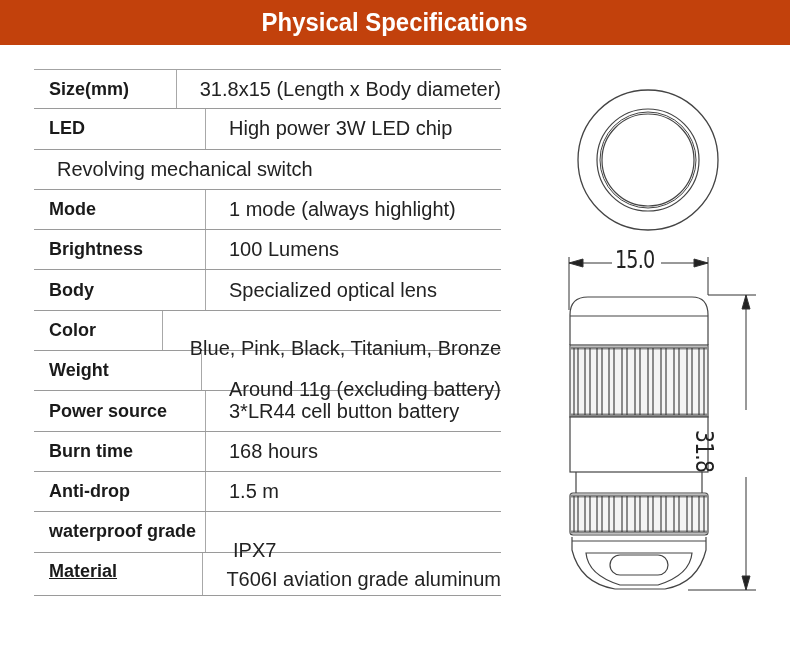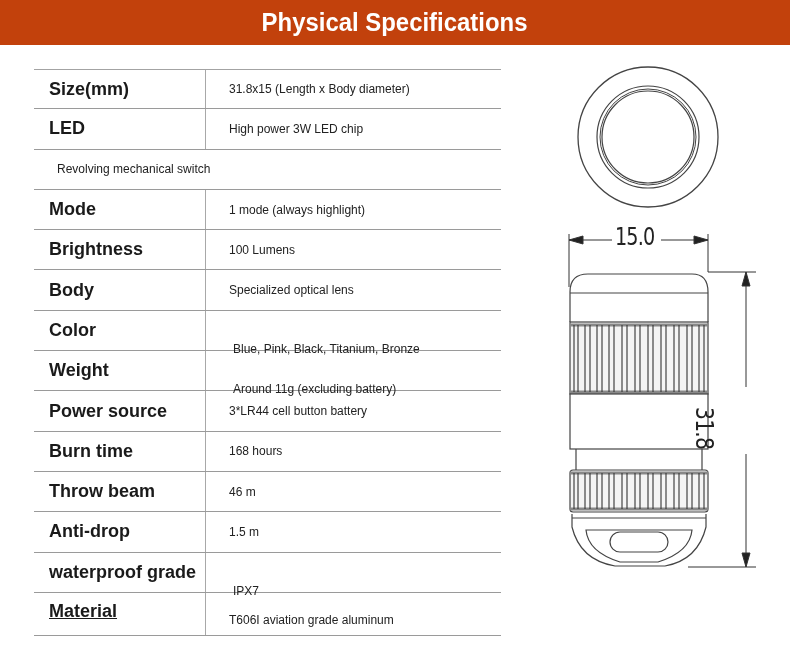--- a/index.html
+++ b/index.html
@@ -27,30 +27,30 @@
     }
     .row.first { border-top: 1px solid #a3a3a3; }
     .cell-label {
       width: 172px; padding-left: 15px;
       font-weight: bold; font-size: 18px; color: #1a1a1a;
       height: 100%; display: flex; align-items: center;
       border-right: 1px solid #a8a8a8;
       white-space: nowrap;
     }
     .cell-value {
-      padding-left: 23px; font-size: 12px; color: #222;
+      padding-left: 23px; font-size: 20px; color: #222;
       white-space: nowrap;
     }
     .cell-value.indent { padding-left: 27px; margin-top: 37px; }
     .row.material .cell-value { padding-top: 12px; }
     .row.material .cell-label { align-items: flex-start; padding-top: 8px; text-decoration: underline; }
     .row.material { height: 43px; }
 
     .drawing {
-      position: absolute; left: 540px; top: 52px; width: 250px; height: 540px; text-decoration: underline;
+      position: absolute; left: 540px; top: 75px; width: 250px; height: 540px; text-decoration: underline;
     }
     .drawing svg { position: absolute; left: 0; top: 0; }
     .dim-label {
       position: absolute; font-family: "DejaVu Sans", sans-serif;
       font-size: 24px; color: #222; font-weight: normal;
       letter-spacing: -1px; transform: scaleX(0.8);
     }
     .dim-width { left: 70px; top: 171px; }
     .dim-length {
       left: 178px; top: 355px;
@@ -97,24 +97,20 @@
     <div class="cell-label">Weight</div>
     <div class="cell-value indent">Around 11g (excluding battery)</div>
   </div>
   <div class="row">
     <div class="cell-label">Power source</div>
     <div class="cell-value">3*LR44 cell button battery</div>
   </div>
   <div class="row">
     <div class="cell-label">Burn time</div>
     <div class="cell-value">168 hours</div>
-  </div>
-  <div class="row">
-    <div class="cell-label">Throw beam</div>
-    <div class="cell-value">46 m</div>
   </div>
   <div class="row">
     <div class="cell-label">Anti-drop</div>
     <div class="cell-value">1.5 m</div>
   </div>
   <div class="row">
     <div class="cell-label">waterproof grade</div>
     <div class="cell-value indent">IPX7</div>
   </div>
   <div class="row material">

